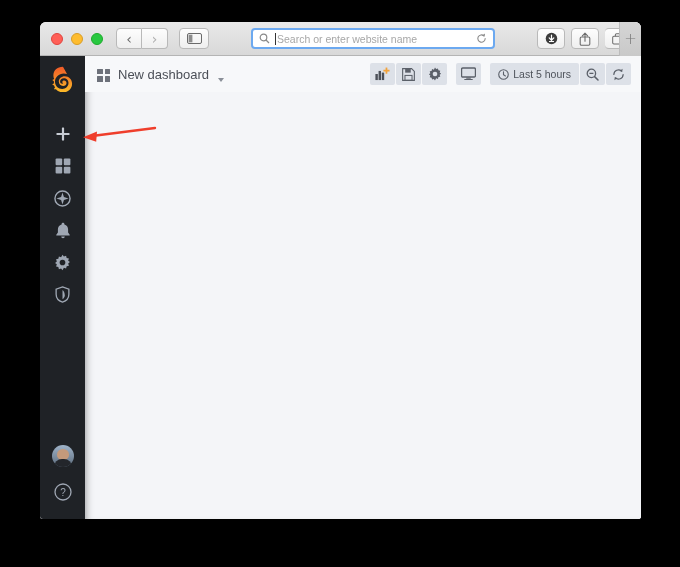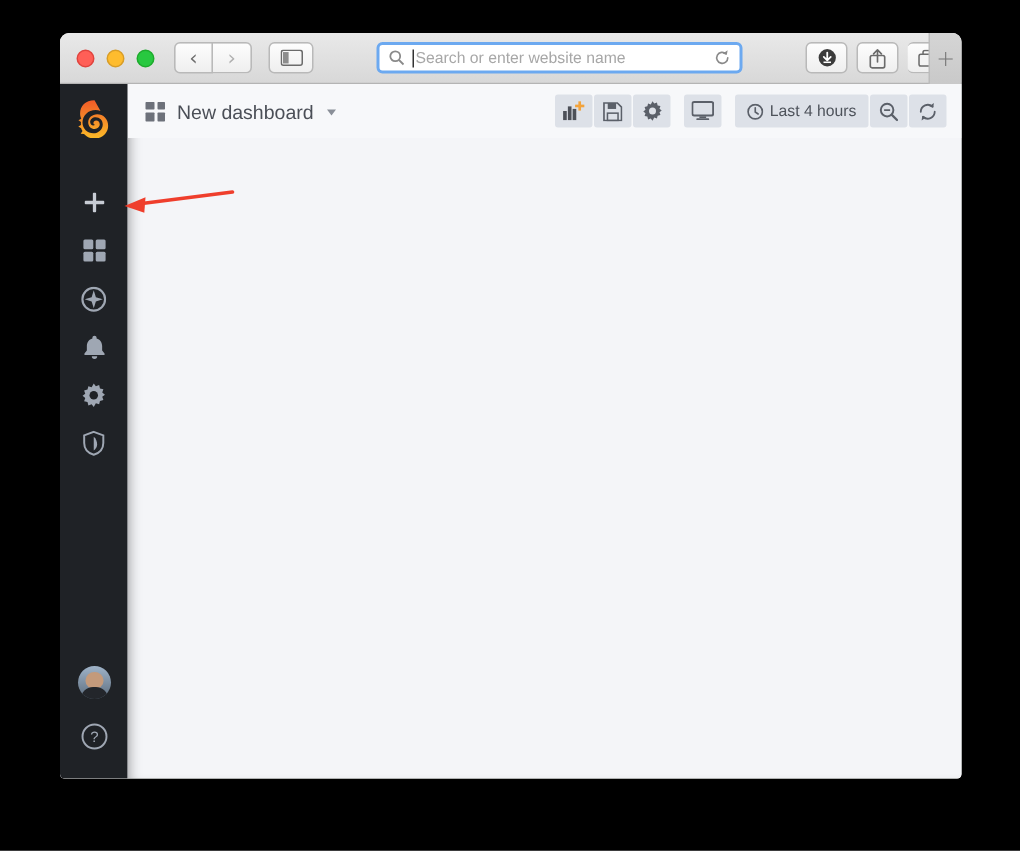--- a/index.html
+++ b/index.html
@@ -130,21 +130,21 @@
     box-shadow: inset 7px 0 9px -7px rgba(0,0,0,0.45);
   }
 
   
   .dash-nav {
     height: 36px;
     display: flex; align-items: center;
     padding: 0 10px 0 12px;
     background: #f7f8fa;
   }
-  .dash-title-wrap { display: flex; align-items: center; gap: 8px; }
+  .dash-title-wrap { display: flex; align-items: flex-end; gap: 8px; }
   .grid-icon { display: flex; flex-wrap: wrap; width: 13px; gap: 2px; }
   .grid-icon i {
     width: 5.5px; height: 5.5px; background: #6d717a; display: block;
     border-radius: 0.5px;
   }
   .dash-title {
     font-size: 13px; color: #4b4f57;
     font-family: "Liberation Sans", sans-serif;
   }
   .dash-caret {
@@ -368,21 +368,21 @@
               </svg>
             </div>
           </div>
 
           <div class="nav-grp">
             <div class="nav-btn time">
               <svg width="11" height="11" viewBox="0 0 12 12">
                 <circle cx="6" cy="6" r="5.2" fill="none" stroke="#5b6069" stroke-width="1.2"></circle>
                 <path d="M6 3.1 V6.2 L8.1 7.6" fill="none" stroke="#5b6069" stroke-width="1.2" stroke-linecap="round"></path>
               </svg>
-              <span>Last 4 hours</span>
+              <span>Last 5 hours</span>
             </div>
             <div class="nav-btn">
               <svg width="13" height="13" viewBox="0 0 13 13">
                 <circle cx="5.4" cy="5.4" r="4.2" fill="none" stroke="#5b6069" stroke-width="1.3"></circle>
                 <line x1="3.4" y1="5.4" x2="7.4" y2="5.4" stroke="#5b6069" stroke-width="1.2"></line>
                 <line x1="8.6" y1="8.6" x2="12" y2="12" stroke="#5b6069" stroke-width="1.5" stroke-linecap="round"></line>
               </svg>
             </div>
             <div class="nav-btn">
               <svg width="13" height="13" viewBox="0 0 14 14">

